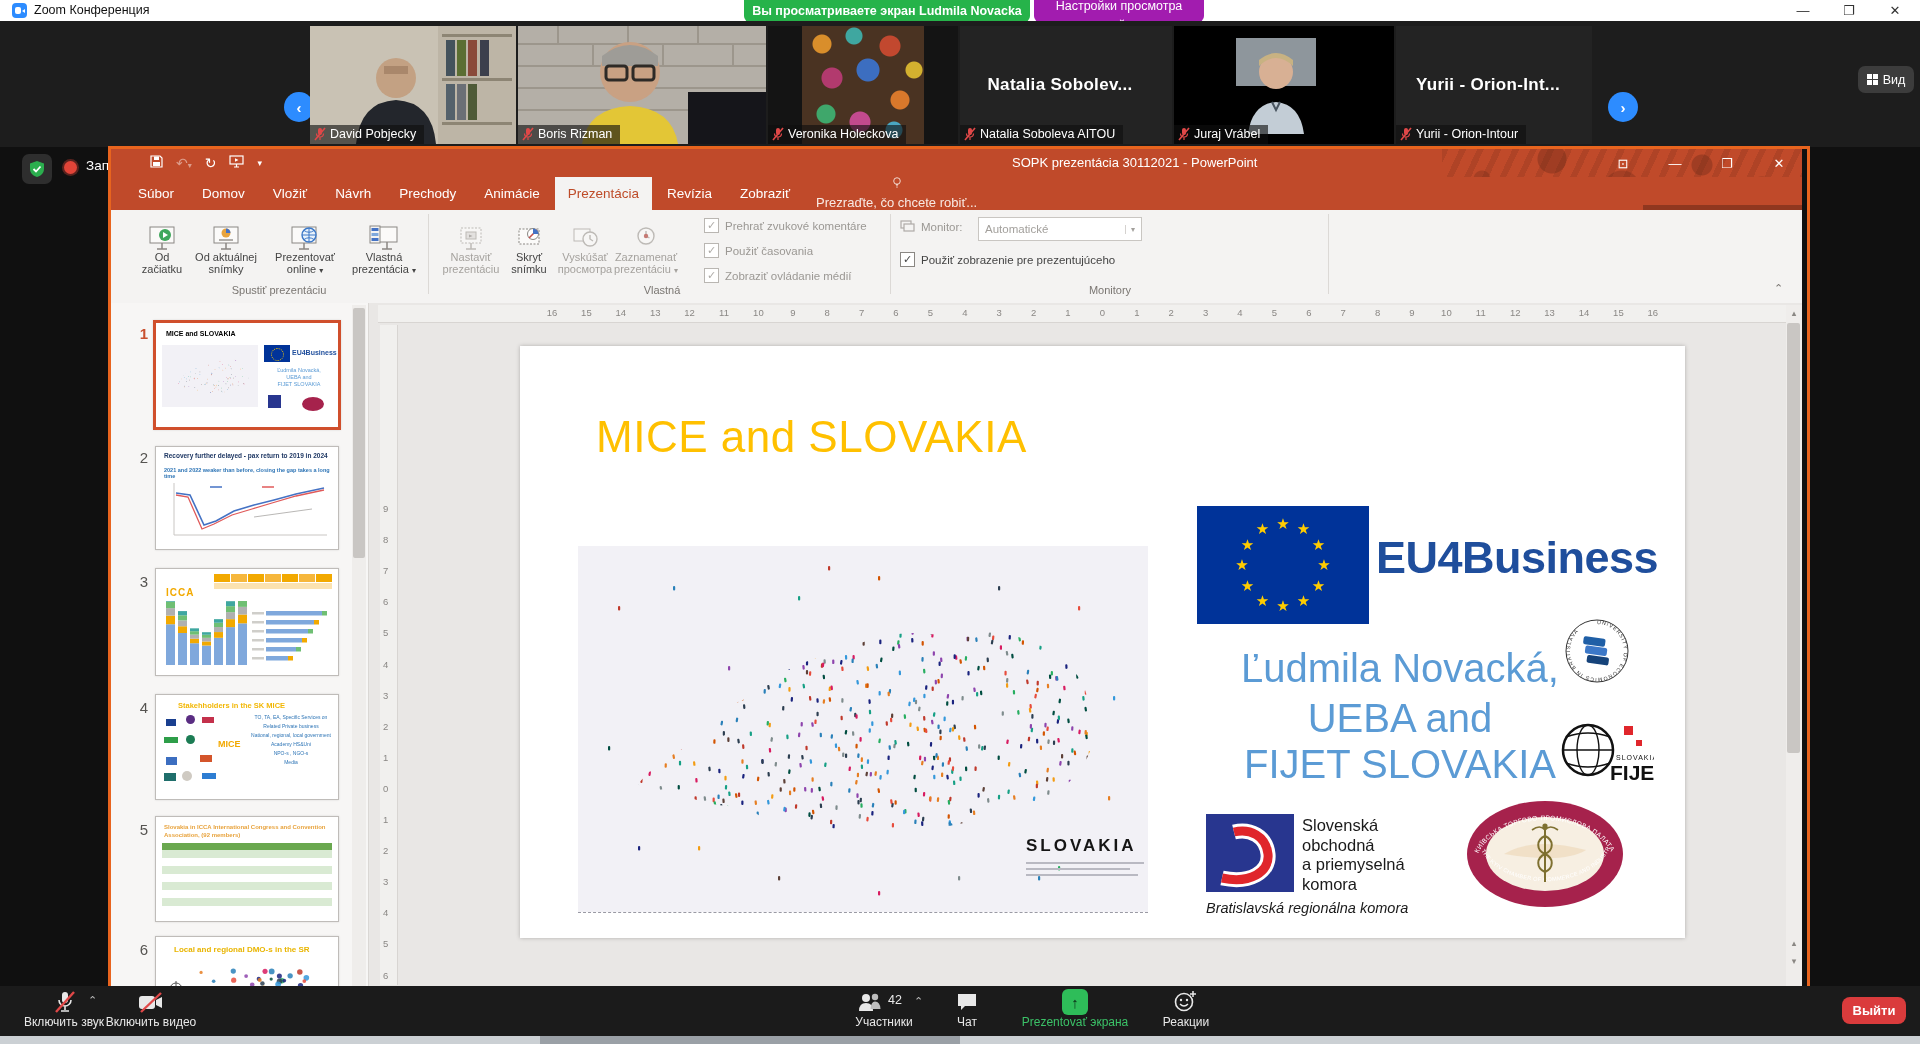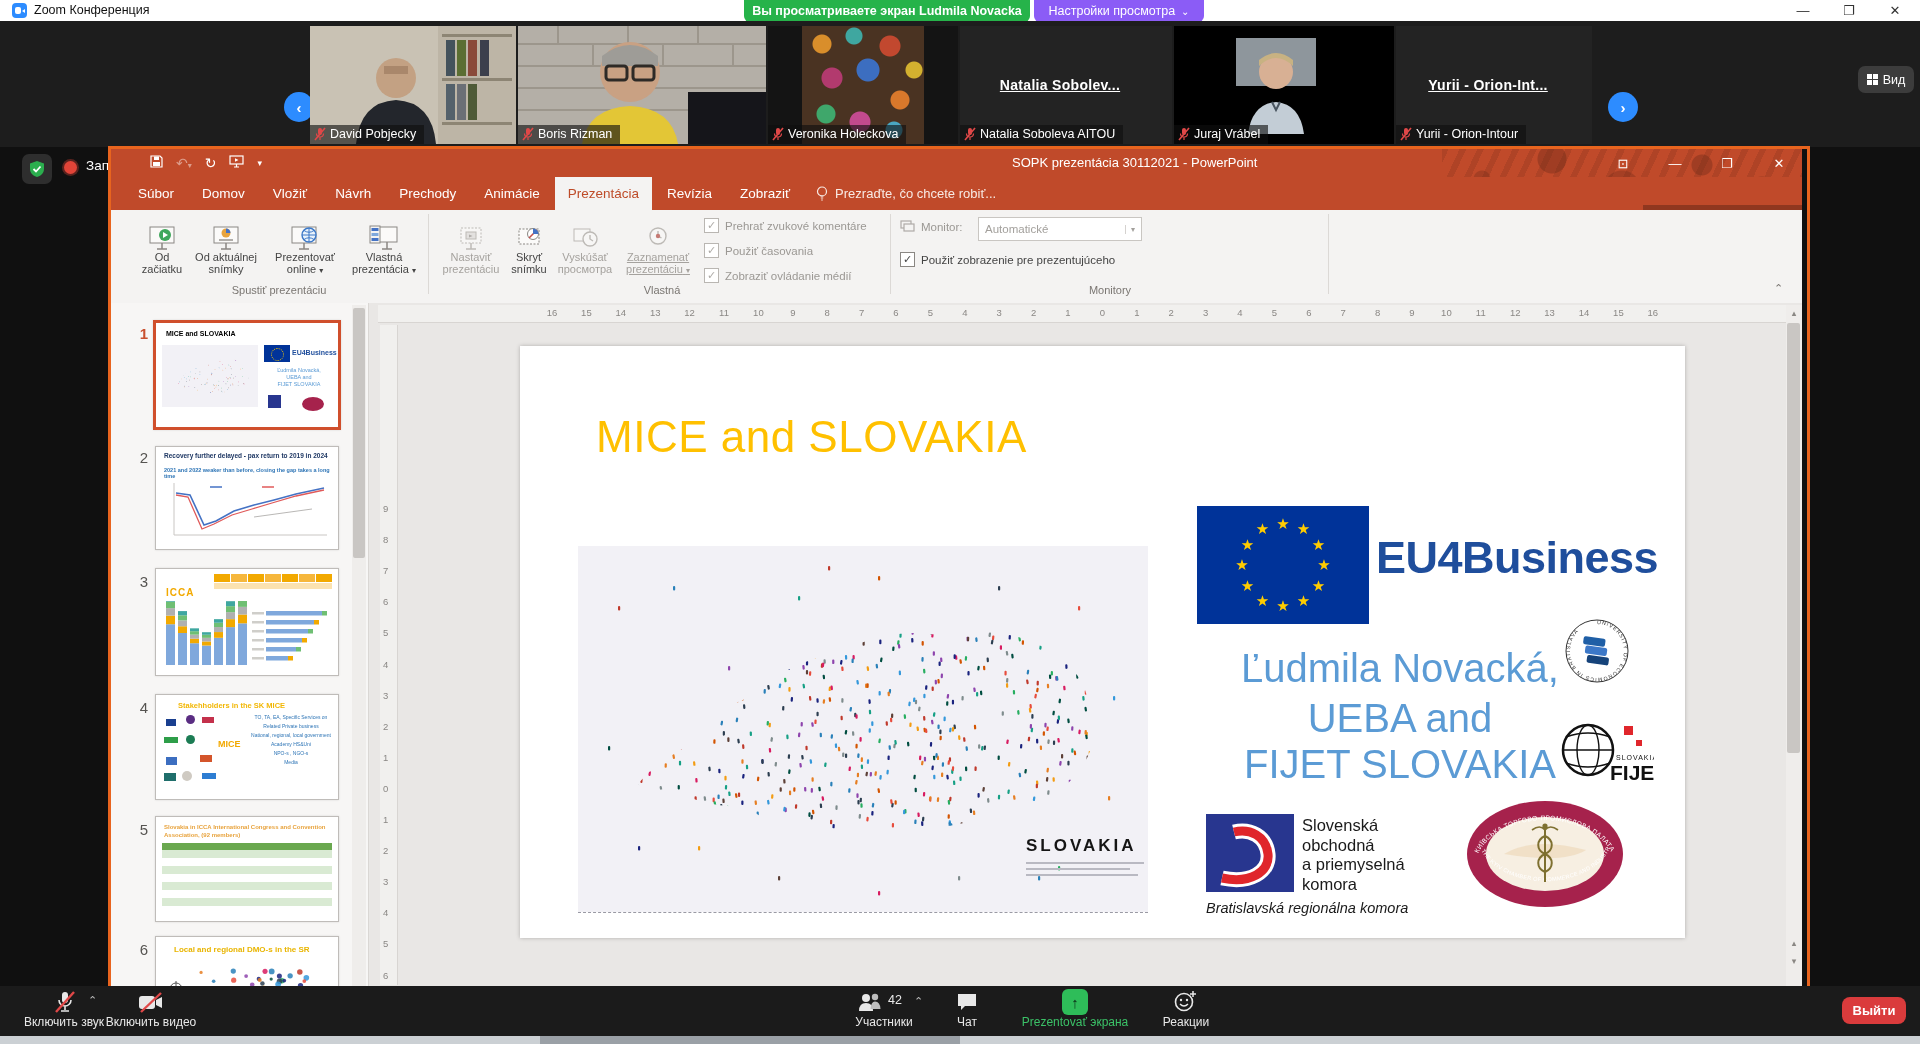--- a/index.html
+++ b/index.html
@@ -8,27 +8,27 @@
   .abs{position:absolute;}
   
   .topbar{position:absolute;left:0;top:0;width:1920px;height:21px;background:#fff;}
   .zoom-ico{position:absolute;left:12px;top:3px;width:15px;height:15px;border-radius:4px;background:#2D8CFF;}
   .zoom-ico:before{content:"";position:absolute;left:3px;top:4px;width:6px;height:7px;border-radius:2px;background:#fff;}
   .zoom-ico:after{content:"";position:absolute;left:9.5px;top:5px;border-top:2.5px solid transparent;border-bottom:2.5px solid transparent;border-right:3.5px solid #fff;margin-top:0.5px;}
   .topbar-title{position:absolute;left:34px;top:3px;font-size:12.5px;color:#111;}
   .pill{position:absolute;top:0;height:22px;border-radius:0 0 6px 6px;color:#fff;font-size:12.5px;
         display:flex;align-items:center;justify-content:center;}
   .pill-green{left:744px;width:286px;background:#26B34A;font-weight:bold;}
-  .pill-dark{left:1034px;width:170px;background:#8b5cf6;}
+  .pill-dark{left:1034px;width:170px;background:#a21caf;flex-direction:column;}
   .winctl{position:absolute;top:1px;width:34px;height:19px;color:#333;font-size:13px;display:flex;align-items:center;justify-content:center;}
   
   .strip{position:absolute;left:0;top:21px;width:1920px;height:126px;background:#1D1D1D;}
   .tile{position:absolute;top:5px;height:118px;background:#232323;overflow:hidden;}
   .tile .big-name{position:absolute;left:0;right:12px;top:50%;transform:translateY(-50%);text-align:center;
-        color:#fff;font-weight:bold;font-size:14px;letter-spacing:.3px;text-decoration:underline;}
+        color:#fff;font-weight:bold;font-size:17px;letter-spacing:.3px;}
   .name-tag{position:absolute;left:0;bottom:0;display:flex;align-items:center;gap:4px;
         background:rgba(15,15,15,.62);color:#fff;font-size:12.5px;padding:2px 8px 3px 4px;}
   .mic-slash{width:12px;height:14px;position:relative;flex:0 0 12px;}
   .nav-arrow{position:absolute;top:71px;width:30px;height:30px;border-radius:50%;background:#2D8CFF;
         color:#fff;display:flex;align-items:center;justify-content:center;font-size:15px;font-weight:bold;}
   .view-btn{position:absolute;left:1858px;top:45px;width:56px;height:27px;border-radius:7px;background:#3C3C3C;
         color:#fff;font-size:12.5px;display:flex;align-items:center;justify-content:center;gap:5px;}
   .grid-ico{width:11px;height:11px;display:grid;grid-template-columns:5px 5px;grid-template-rows:5px 5px;gap:1px;}
   .grid-ico span{background:#fff;}
   .share-border{position:absolute;left:108px;top:146px;width:1696px;height:842px;border:3px solid #E8641E;pointer-events:none;z-index:5;}
@@ -45,21 +45,21 @@
      radial-gradient(circle at 180px 40px, rgba(0,0,0,.25) 18px, rgba(0,0,0,0) 19px),
      radial-gradient(circle at 260px 16px, rgba(0,0,0,.3) 10px, transparent 11px),
      radial-gradient(circle at 320px 44px, rgba(0,0,0,.28) 16px, transparent 17px),
      repeating-linear-gradient(115deg, rgba(0,0,0,.16) 0 6px, transparent 6px 16px);}
   .qat{position:absolute;left:40px;top:0;height:28px;display:flex;align-items:center;gap:13px;font-size:14px;color:#fff;}
   .ppt-title{position:absolute;left:902px;top:6px;font-size:13px;color:#fff;white-space:nowrap;}
   .ppt-ctl{position:absolute;top:0;width:42px;height:28px;display:flex;align-items:center;justify-content:center;color:#fff;font-size:13px;}
   .ppt-tabs{position:absolute;left:0;top:28px;width:1692px;height:33px;background:#C04A2A;display:flex;align-items:stretch;color:#fff;font-size:13.5px;}
   .ppt-tab{display:flex;align-items:center;padding:0 13px;margin:0 1px;}
   .ppt-tab.active{background:#F4F3F2;color:#BE4B28;}
-  .tellme{display:flex;align-items:center;gap:7px;padding:0 12px;color:#F8EAE4;font-size:13px;}
+  .tellme{display:flex;align-items:center;gap:7px;padding:0 12px;color:#F8EAE4;font-size:13px;flex-direction:column;}
   .acct{position:absolute;right:0;top:28px;height:33px;display:flex;align-items:center;gap:10px;color:#fff;font-size:12.5px;}
   .shared-btn{height:33px;display:flex;align-items:center;gap:7px;background:rgba(0,0,0,.25);padding:0 13px;font-size:12.5px;}
   .ribbon{position:absolute;left:0;top:61px;width:1692px;height:93px;background:#F4F3F2;border-bottom:1px solid #D5D2CF;font-size:11px;color:#444;}
   .rbtn{position:absolute;top:5px;height:66px;display:flex;flex-direction:column;align-items:center;text-align:center;line-height:12px;}
   .rbtn .ric{height:34px;display:flex;align-items:flex-end;justify-content:center;padding-top:2px;}
   .rbtn.dis{color:#A5A29E;}
   .rgl{position:absolute;top:74px;text-align:center;color:#7A7672;font-size:11px;}
   .rsep{position:absolute;top:4px;width:1px;height:80px;background:#DCD9D6;}
   .chk{position:absolute;display:flex;align-items:center;gap:6px;font-size:11.5px;color:#9B9894;}
   .chk .box{width:13px;height:13px;border:1px solid #B9B6B2;background:#fff;font-size:11px;line-height:12px;text-align:center;color:#AEaba7;}
@@ -413,21 +413,21 @@
       <div class="rbtn dis" style="left:446px;width:58px;">
         <span class="ric">
             <svg width="26" height="26" viewBox="0 0 26 26">
               <rect x="2" y="4" width="16" height="12" fill="#F7F6F5" stroke="#BDBAB6"></rect>
               <circle cx="18" cy="14" r="7" fill="#F7F6F5" stroke="#BDBAB6" stroke-width="1.4"></circle>
               <path d="M18 10 v4 l3 2" stroke="#BDBAB6" stroke-width="1.4" fill="none"></path>
             </svg>
           </span>
         <span>Vyskúšať просмотра</span>
       </div>
-      <div class="rbtn dis" style="left:508px;width:80px;text-decoration:underline;">
+      <div class="rbtn dis" style="left:496px;width:80px;">
         <span class="ric">
             <svg width="26" height="26" viewBox="0 0 26 26">
               <circle cx="13" cy="11" r="8" fill="#F7F6F5" stroke="#BDBAB6" stroke-width="1.4"></circle>
               <path d="M13 6 v5 l3.5 2" stroke="#BDBAB6" stroke-width="1.4" fill="none"></path>
               <circle cx="13" cy="11" r="2.2" fill="#C57A74"></circle>
             </svg>
           </span>
         <span><span>Zaznamenať prezentáciu</span> <span style="font-size:8px;">▾</span></span>
       </div>
       <div class="chk" style="left:594px;top:8px;">

